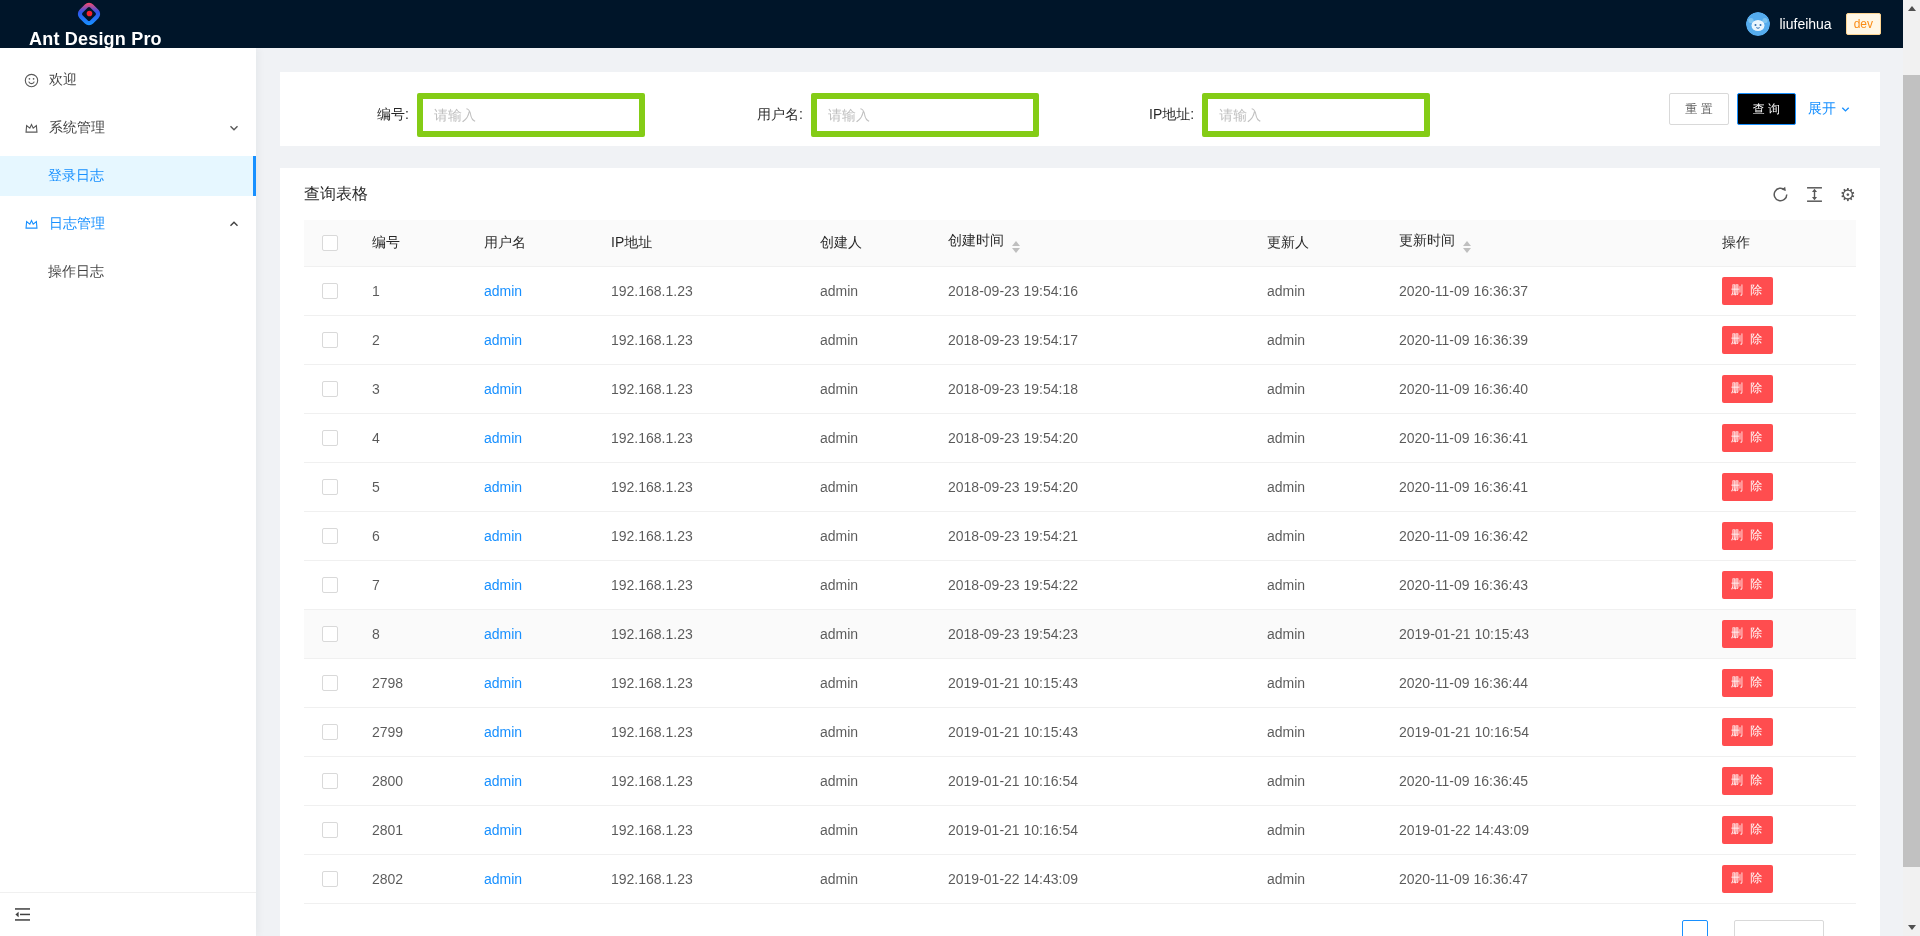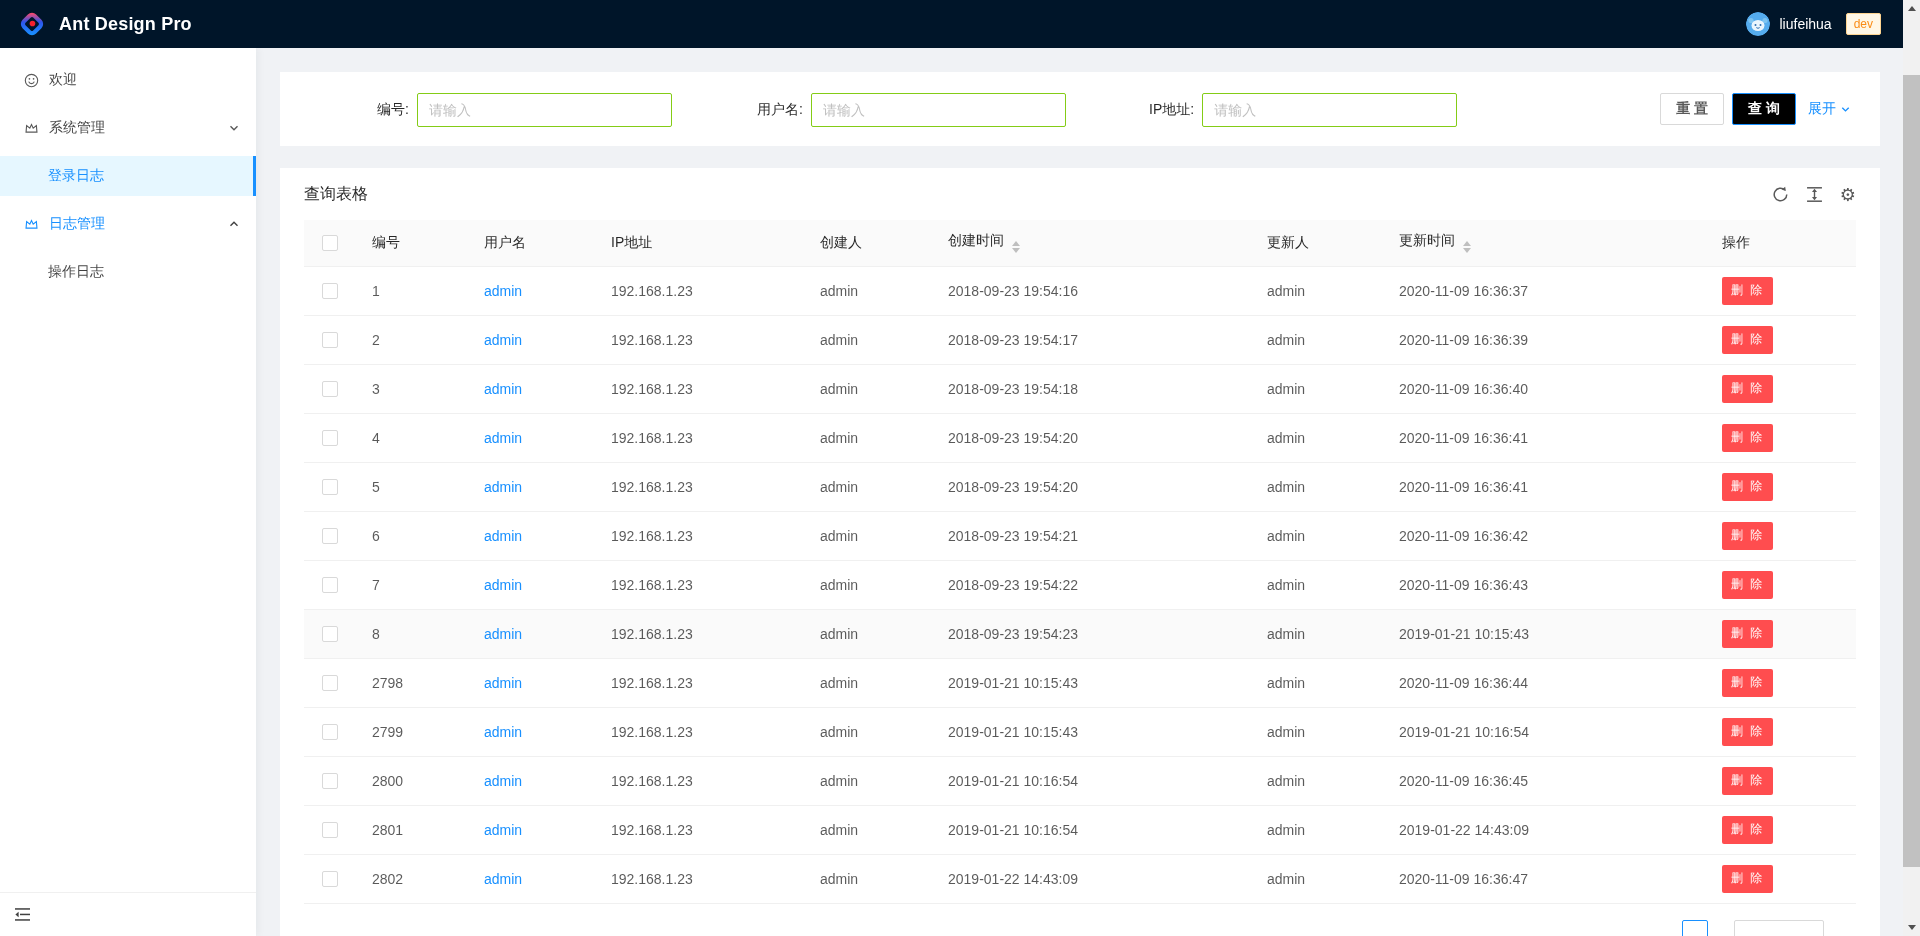--- a/index.html
+++ b/index.html
@@ -6,21 +6,21 @@
   html,body { width:1920px; height:936px; overflow:hidden; }
   body {
     background:#f0f2f5;
     font-family:"Liberation Sans","DejaVu Sans",sans-serif;
     font-size:14px;
     color:rgba(0,0,0,.65);
   }
   
   .hdr { position:fixed; top:0; left:0; width:1903px; height:48px; background:#001529;
          display:flex; align-items:center; padding:0 22px 0 17px; z-index:30; }
-  .logo-wrap { display:flex; align-items:center; }
+  .logo-wrap { display:flex; align-items:center;flex-direction:column; }
   .hdr-title { color:#fff; font-size:18px; font-weight:bold; margin-left:12px; letter-spacing:.2px; }
   .hdr-right { margin-left:auto; display:flex; align-items:center; }
   .avatar { width:24px; height:24px; border-radius:50%; overflow:hidden; cursor:pointer; }
   .hdr-user { color:#fff; font-size:14px; margin:0 14px 0 9px; cursor:pointer; }
   .env-tag { background:#fff7e6; border:1px solid #ffd591; color:#fa8c16; font-size:12px;
              padding:1px 7px; border-radius:2px; line-height:18px; }
   
   .sb { position:fixed; top:48px; left:0; bottom:0; width:256px; background:#fff;
         box-shadow:2px 0 8px rgba(29,35,41,.05); z-index:20; }
   .menu { padding-top:12px; }
@@ -33,26 +33,26 @@
   .mi.sub.selected { background:#e6f7ff; border-right:3px solid #1890ff; color:#1890ff; }
   .sb-trigger { position:absolute; bottom:0; left:0; width:100%; height:44px; border-top:1px solid #f0f0f0;
                 display:flex; align-items:center; padding-left:14px; cursor:pointer; background:#fff; }
   
   .main { position:absolute; top:48px; left:256px; width:1647px; }
   .card { background:#fff; margin:0 23px 0 24px; }
   .search-card { margin-top:24px; height:74px; position:relative; }
   .form-item { position:absolute; top:21px; display:flex; align-items:center; }
   .form-item .flabel { color:rgba(0,0,0,.85); margin-right:8px; }
   .fi-0 { left:97px; } .fi-1 { left:477px; } .fi-2 { left:869px; }
-  .inp { width:255px; height:32px; border:1px solid #84cc16; border-radius:2px; padding:16px 11px;
+  .inp { width:228px; height:32px; border:6px solid #84cc16; border-radius:2px; padding:16px 11px;
          font-size:14px; color:rgba(0,0,0,.65); outline:none; font-family:inherit; }
   .inp::placeholder { color:#bfbfbf; }
   .form-actions { position:absolute; top:21px; right:29px; display:flex; align-items:center; }
   .btn { height:32px; padding:0 15px; border-radius:2px; border:1px solid #d9d9d9; background:#fff;
-         color:rgba(0,0,0,.65); font-size:14px; cursor:pointer; font-family:inherit;font-weight:bold; }
+         color:rgba(0,0,0,.65); font-size:12px; cursor:pointer; font-family:inherit; }
   .btn-primary { background:#000000; border-color:#1890ff; color:#fff; margin-left:8px; }
   .expand-link { color:#1890ff; margin-left:12px; cursor:pointer; display:flex; align-items:center; }
   .expand-link svg { margin-left:4px; }
   
   .table-card { margin-top:22px; padding-bottom:60px; }
   .tc-head { display:flex; align-items:center; justify-content:space-between; padding:16px 24px 15px 24px; }
   .tc-title { font-size:16px; font-weight:500; color:rgba(0,0,0,.85); }
   .tc-tools { display:flex; align-items:center; gap:17px; }
   .tool { cursor:pointer; display:flex; align-items:center; color:#595959; }
   .gear-glyph { font-size:18px; line-height:16px; color:#595959; }

